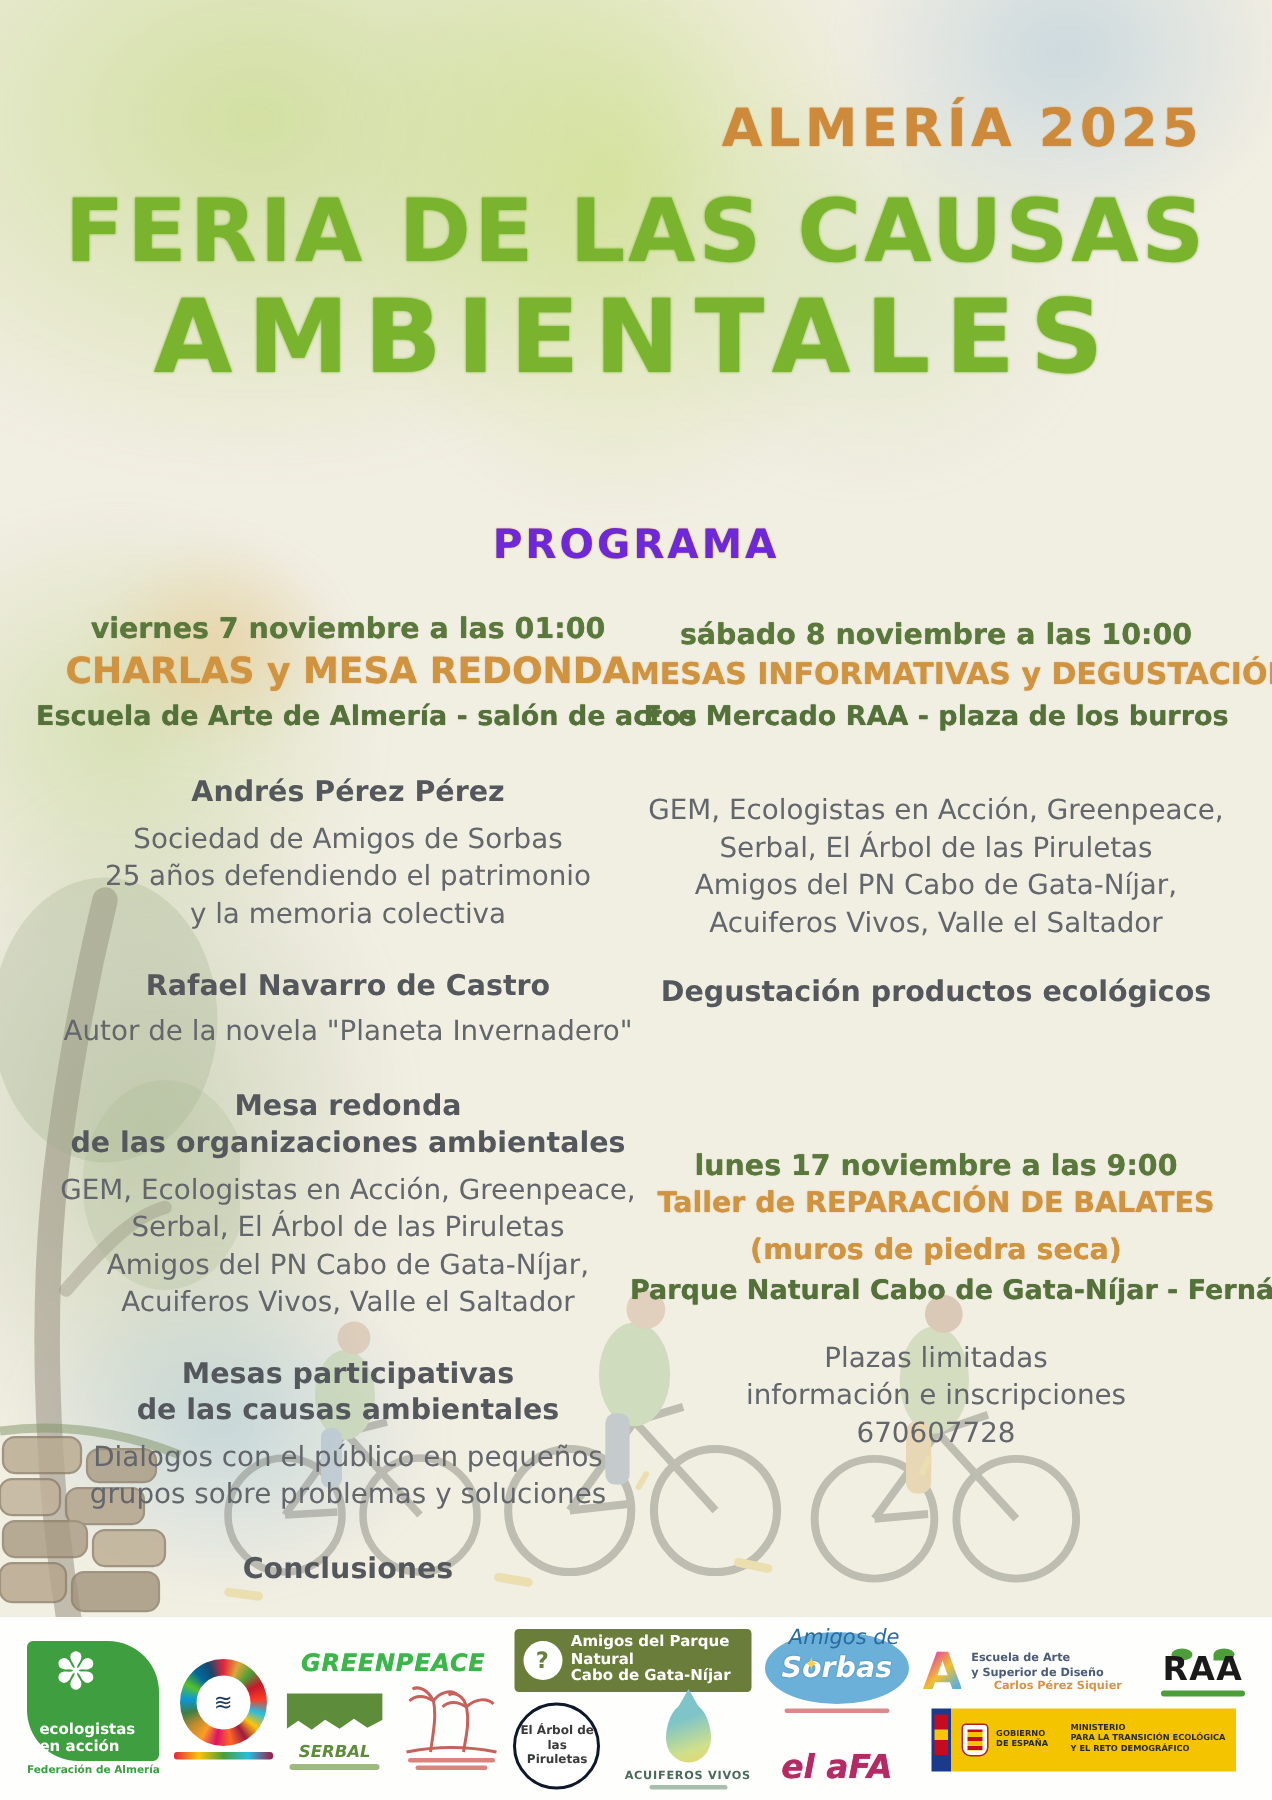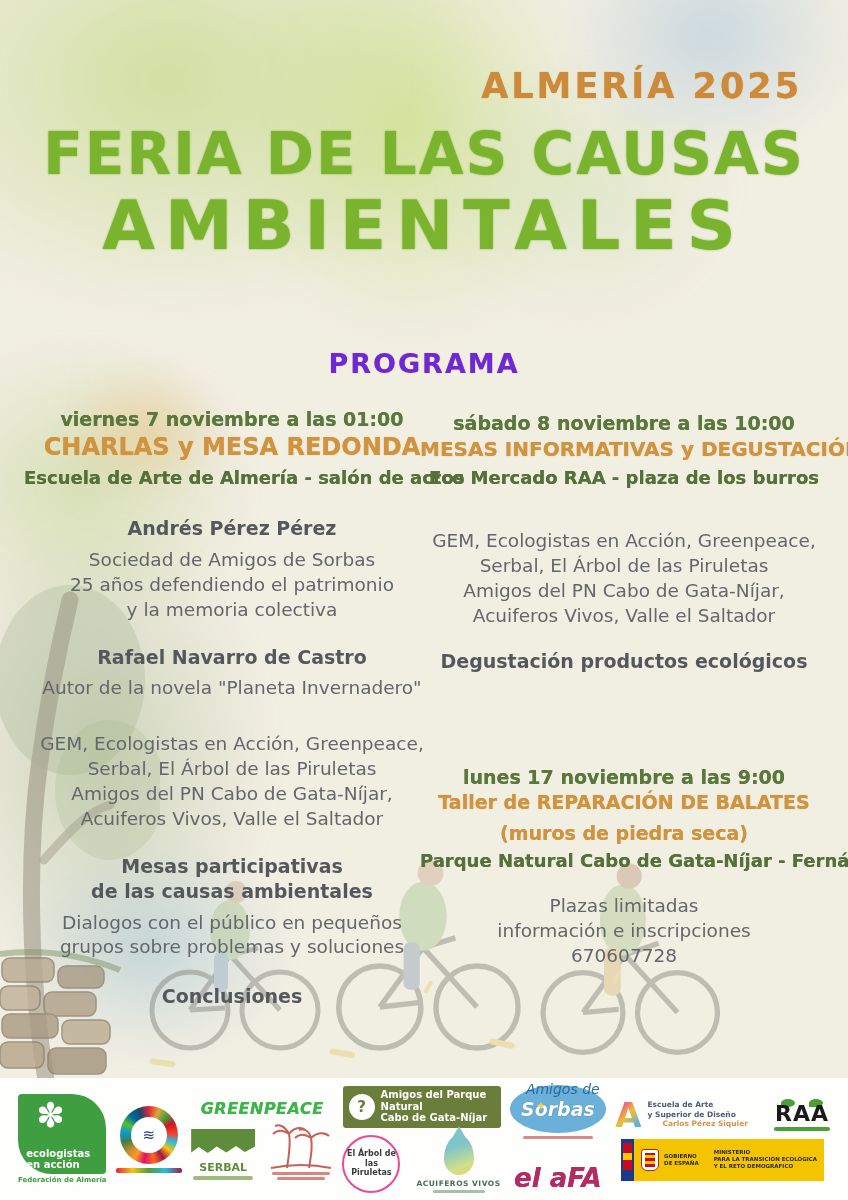--- a/index.html
+++ b/index.html
@@ -69,47 +69,47 @@
   .sdg-ring{width:58px;height:58px;border-radius:50%;
     background:conic-gradient(#e5243b,#dda63a,#4c9f38,#c5192d,#ff3a21,#26bde2,#fcc30b,#a21942,#fd6925,#dd1367,#fd9d24,#bf8b2e,#3f7e44,#0a97d9,#56c02b,#00689d,#19486a,#e5243b);
     position:relative;}
   .sdg-ring::after{content:"";position:absolute;inset:11px;border-radius:50%;background:#fff;}
   .sdg-fish{position:absolute;inset:0;display:flex;align-items:center;justify-content:center;font-size:15px;color:#1a3a5c;z-index:1;}
   .sdg-caption{margin-top:4px;width:66px;height:5px;border-radius:2px;
     background:linear-gradient(90deg,#e5243b,#fcc30b,#4c9f38,#26bde2,#a21942);}
   .gp-word{font-size:16px;font-weight:bold;font-style:italic;color:#3cb54a;letter-spacing:.5px;text-shadow:0 0 .6px #3cb54a;}
   .gp-row{display:flex;gap:14px;align-items:flex-end;margin-top:6px;}
   .serbal-block{width:64px;height:30px;background:#5d8c3a;clip-path:polygon(0 0,100% 0,100% 60%,84% 78%,70% 58%,55% 80%,40% 60%,26% 82%,12% 62%,0 80%);}
-  .serbal-word{font-size:11px;font-weight:bold;color:#5d8c3a;margin-top:2px;}
+  .serbal-word{font-size:11px;font-weight:bold;font-style:italic;color:#5d8c3a;margin-top:2px;}
   .serbal-sub{width:60px;height:4px;background:#9dbb7e;border-radius:2px;margin-top:2px;}
   .palms{width:64px;height:46px;}
   .palms-sub{width:58px;height:3px;background:#d9847f;border-radius:2px;margin-top:2px;}
   .palms-sub2{width:48px;height:3px;background:#d9847f;border-radius:2px;margin-top:2px;}
   .apn-banner{width:158px;height:42px;background:#6b7d3a;border-radius:3px;
     display:flex;align-items:center;gap:6px;padding:0 6px;box-sizing:border-box;}
   .apn-circle{width:26px;height:26px;border-radius:50%;background:#fff;color:#6b7d3a;
     display:flex;align-items:center;justify-content:center;font-size:15px;font-weight:bold;flex-shrink:0;}
   .apn-text{color:#fff;font-size:10px;font-weight:bold;line-height:1.15;text-align:left;white-space:pre-line;}
   .apn-row{display:flex;gap:16px;align-items:center;margin-top:7px;}
-  .arbol-circle{width:54px;height:54px;border-radius:50%;border:2px solid #ec4899;
+  .arbol-circle{width:54px;height:54px;border-radius:50%;border:2px solid #0f172a;
     display:flex;align-items:center;justify-content:center;text-align:center;
     font-size:8px;font-weight:bold;color:#3a3a3a;line-height:1.2;position:relative;background:#fff;white-space:pre-line;}
   .drop{width:30px;height:40px;background:linear-gradient(160deg,#7fc4c9 30%,#cfe08a 75%,#e8d46a);
     border-radius:50% 50% 50% 50%/60% 60% 40% 40%;position:relative;}
   .drop::before{content:"";position:absolute;top:-9px;left:50%;transform:translateX(-50%);
     border-left:8px solid transparent;border-right:8px solid transparent;border-bottom:14px solid #7fc4c9;}
   .drop-word{font-size:7.5px;font-weight:bold;color:#4a6b5a;margin-top:4px;letter-spacing:.5px;}
   .drop-sub{width:52px;height:3px;background:#a8bfae;border-radius:2px;margin-top:2px;}
   .sorbas-blob{width:96px;height:48px;border-radius:50%;background:#6ab0d8;position:relative;
     display:flex;align-items:center;justify-content:center;}
   .sorbas-pre{position:absolute;top:-4px;left:16px;font-size:14px;font-style:italic;color:#2a6ba0;}
   .sorbas-word{font-size:19px;font-weight:bold;font-style:italic;color:#fff;text-shadow:0 0 1px #2a6ba0;}
   .sorbas-star{position:absolute;left:26px;top:14px;color:#f5d24b;font-size:12px;}
   .sorbas-sub{width:70px;height:3px;background:#d98a8a;border-radius:2px;margin-top:3px;}
-  .elafa{font-size:26px;font-weight:bold;font-style:italic;color:#b42a62;margin-top:24px;text-shadow:0 0 .6px #b42a62;text-align:right;}
+  .elafa{font-size:22px;font-weight:bold;font-style:italic;color:#b42a62;margin-top:24px;text-shadow:0 0 .6px #b42a62;text-align:right;}
   .right-stack{display:flex;flex-direction:column;align-items:center;gap:7px;}
   .esc-row{display:flex;gap:26px;align-items:center;}
   .esc{display:flex;gap:6px;align-items:center;}
   .esc-a{font-size:34px;font-weight:bold;line-height:1;
     background:linear-gradient(135deg,#e84a9a 20%,#f0c030 50%,#62b0d8 80%);
     -webkit-background-clip:text;background-clip:text;color:transparent;}
   .esc-text{text-align:left;font-size:7.5px;line-height:1.25;color:#4a5a78;font-weight:bold;}
   .esc-text .l3{color:#d8924a;margin-left:15px;}
   .raa{display:flex;flex-direction:column;align-items:center;}
   .raa-leaves{display:flex;gap:14px;margin-bottom:-4px;}
@@ -213,20 +213,22 @@
     <div class="venue">Escuela de Arte de Almería - salón de actos</div>
     <div class="sp28"></div>
     <div class="h">Andrés Pérez Pérez</div>
     <div class="body">Sociedad de Amigos de Sorbas
 25 años defendiendo el patrimonio
 y la memoria colectiva</div>
     <div class="sp22"></div>
     <div class="h">Rafael Navarro de Castro</div>
     <div class="body">Autor de la novela "Planeta Invernadero"</div>
     <div class="sp24"></div>
+    <div class="h">Mesa redonda
+de las organizaciones ambientales</div>
     <div class="body">GEM, Ecologistas en Acción, Greenpeace,
 Serbal, El Árbol de las Piruletas
 Amigos del PN Cabo de Gata-Níjar,
 Acuiferos Vivos, Valle el Saltador</div>
     <div class="sp22"></div>
     <div class="h">Mesas participativas
 de las causas ambientales</div>
     <div class="body">Dialogos con el público en pequeños
 grupos sobre problemas y soluciones</div>
     <div class="sp24"></div>

